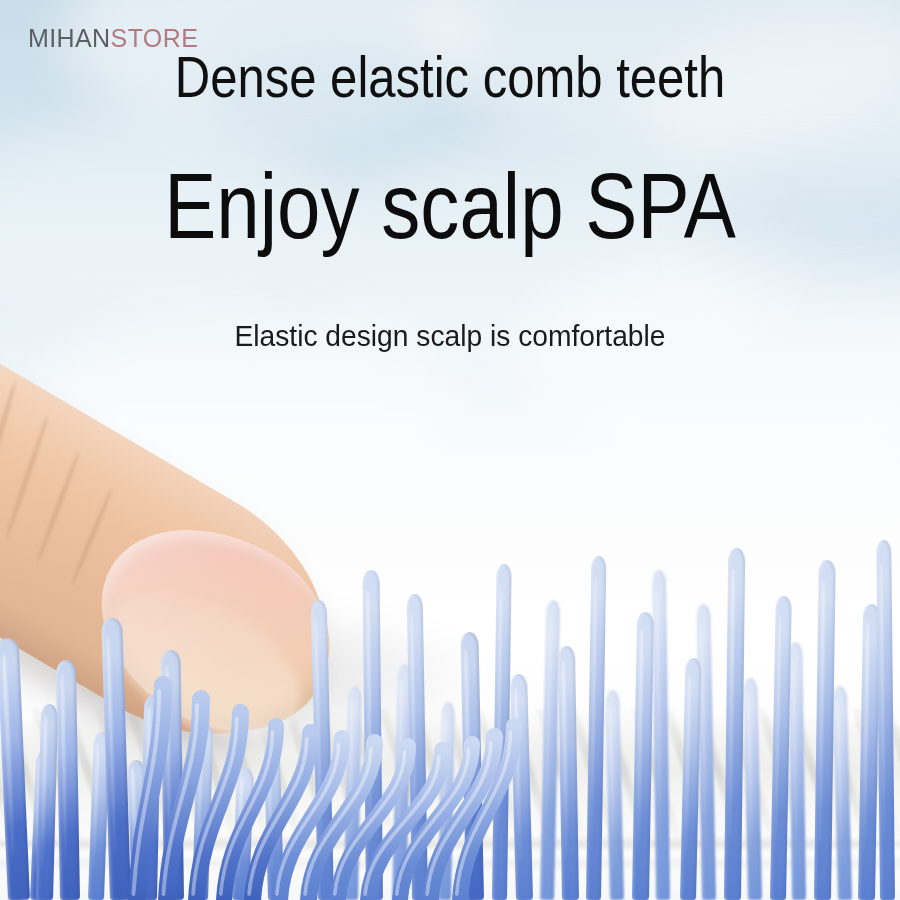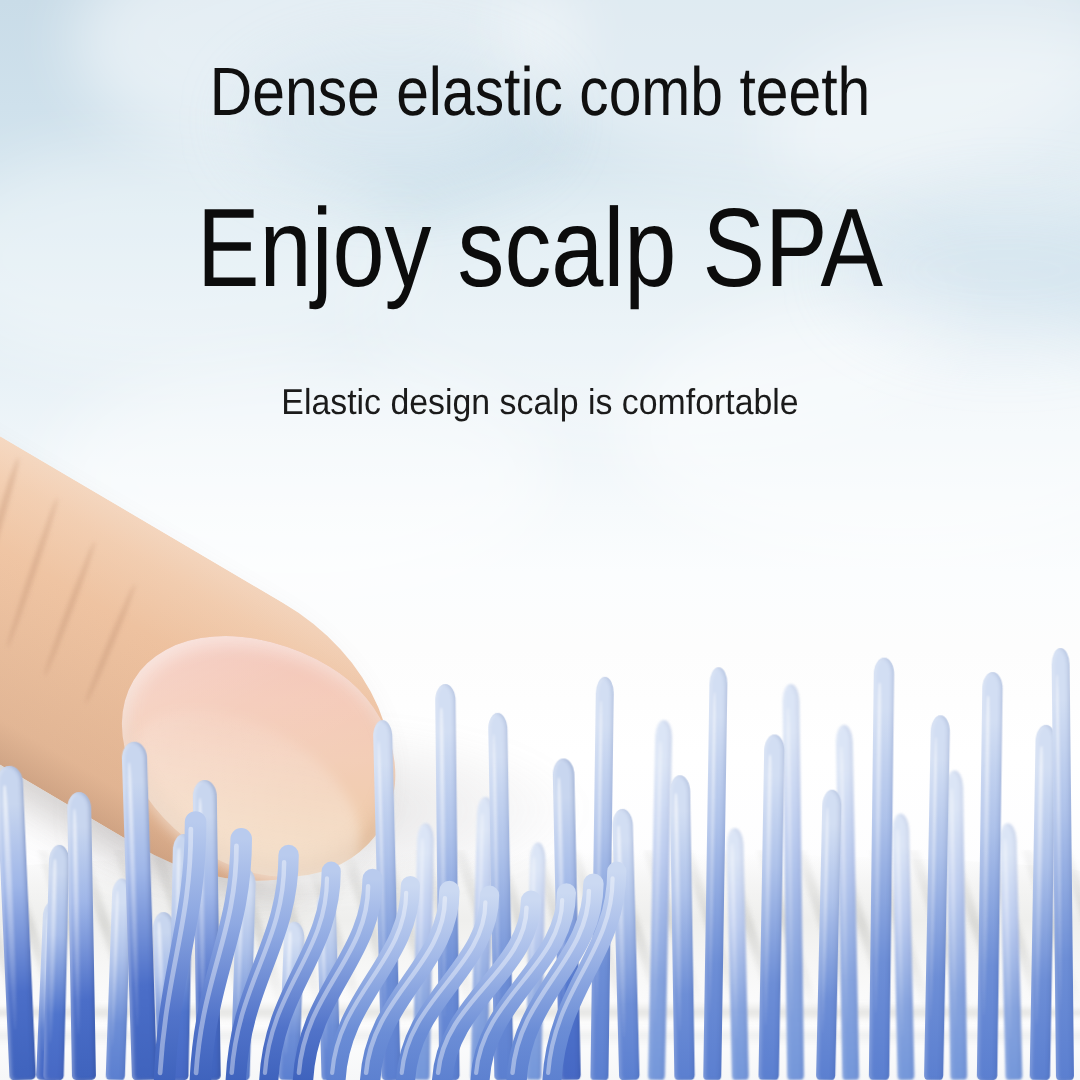--- a/index.html
+++ b/index.html
@@ -200,20 +200,21 @@
       <div class="cloud" style="left: 420px; top: -100px; width: 520px; height: 250px; background: rgba(255, 255, 255, 0.42);"></div>
       <div class="cloud" style="left: 640px; top: 20px; width: 360px; height: 180px; background: rgba(255, 255, 255, 0.38);"></div>
       <div class="cloud" style="left: -60px; top: 120px; width: 400px; height: 190px; background: rgba(255, 255, 255, 0.34);"></div>
       <div class="cloud" style="left: 300px; top: 150px; width: 500px; height: 220px; background: rgba(255, 255, 255, 0.3);"></div>
       <div class="cloud" style="left: 520px; top: 250px; width: 460px; height: 220px; background: rgba(255, 255, 255, 0.46);"></div>
       <div class="cloud" style="left: 40px; top: 300px; width: 420px; height: 200px; background: rgba(255, 255, 255, 0.42);"></div>
       <div class="cloud" style="left: 200px; top: 40px; width: 260px; height: 120px; background: rgba(189, 214, 230, 0.28);"></div>
       <div class="cloud" style="left: 700px; top: 160px; width: 280px; height: 130px; background: rgba(189, 214, 230, 0.22);"></div>
     </div>
 
+  <div class="logo"><span class="m">MIHAN</span><span class="s">STORE</span></div>
 
   <div class="h1">Dense elastic comb teeth</div>
   <div class="h2">Enjoy scalp SPA</div>
   <div class="sub">Elastic design scalp is comfortable</div>
 
   <div class="comb">
     <div class="pad"></div>
     <div class="ribs"></div>
     <div class="pad-lip"></div>
     <div class="pad-edge"></div>

